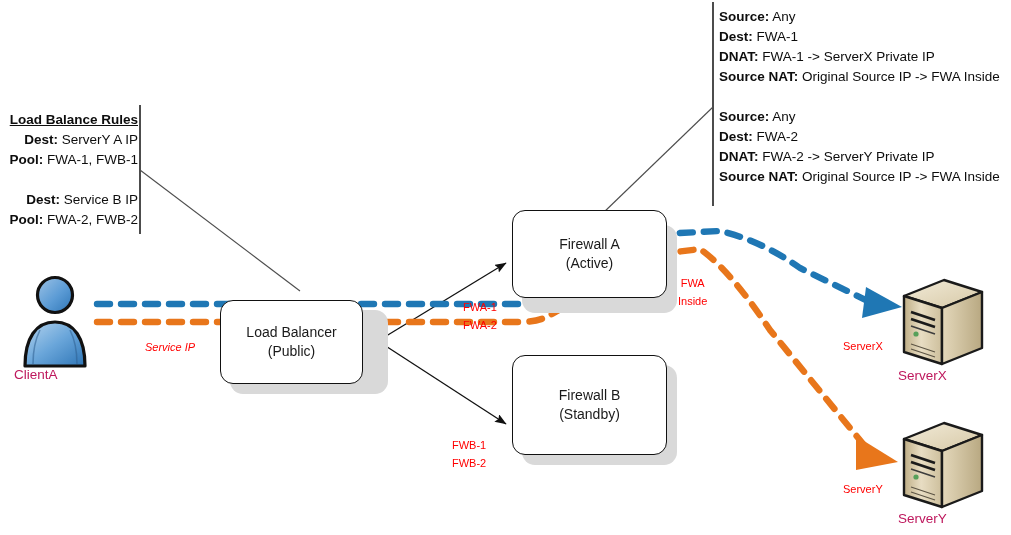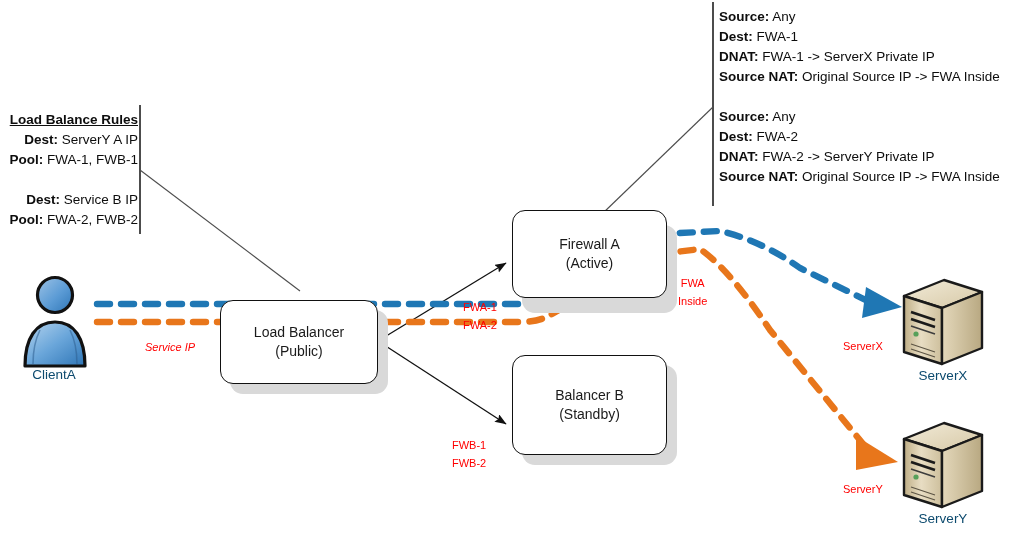--- a/index.html
+++ b/index.html
@@ -62,21 +62,21 @@
     line-height: 19px;
     z-index: 4;
   }
   .node-shadow {
     position: absolute;
     background: #d9d9d9;
     border-radius: 13px;
     z-index: 2;
   }
   .node-line { display: block; }
-  #lb-box   { left: 220px; top: 300px; width: 158px; height: 84px; }
+  #lb-box   { left: 220px; top: 300px; width: 143px; height: 84px; }
   #lb-shadow{ left: 230px; top: 310px; width: 158px; height: 84px; }
   #fwa-box   { left: 512px; top: 210px; width: 155px; height: 88px; }
   #fwa-shadow{ left: 522px; top: 225px; width: 155px; height: 88px; }
   #fwb-box   { left: 512px; top: 355px; width: 155px; height: 100px; }
   #fwb-shadow{ left: 522px; top: 365px; width: 155px; height: 100px; }
   .red-label {
     position: absolute;
     color: #ff0000;
     font-size: 11px;
     line-height: 18px;
@@ -87,22 +87,22 @@
   }
   #lbl-service-ip { left: 145px; top: 328px; font-style: italic; }
   #lbl-fwa-pair   { left: 463px; top: 288px; }
   #lbl-fwb-pair   { left: 452px; top: 426px; }
   #lbl-fwa-inside { left: 678px; top: 264px; text-align: center; }
   #lbl-serverx    { left: 843px; top: 327px; }
   #lbl-servery    { left: 843px; top: 470px; }
   .node-caption {
     position: absolute;
     font-size: 13.5px;
-    color: #0c4a6e;
-    text-align: center;
+    color: #be185d;
+    text-align: left;
     z-index: 6;
     white-space: nowrap;
   }
   #cap-clienta { left: 14px; top: 367px; width: 80px; }
   #cap-serverx { left: 898px; top: 368px; width: 90px; }
   #cap-servery { left: 898px; top: 511px; width: 90px; }
 </style>
 </head>
 <body>
 
@@ -219,21 +219,21 @@
     <span class="node-line">Load Balancer</span>
     <span class="node-line">(Public)</span>
   </div>
 
   <div class="node-box" id="fwa-box">
     <span class="node-line">Firewall A</span>
     <span class="node-line">(Active)</span>
   </div>
 
   <div class="node-box" id="fwb-box">
-    <span class="node-line">Balancer B</span>
+    <span class="node-line">Firewall B</span>
     <span class="node-line">(Standby)</span>
   </div>
 
   <div class="red-label" id="lbl-service-ip">Service IP</div>
 
   <div class="red-label" id="lbl-fwa-pair">
     <div>FWA-1</div>
     <div>FWA-2</div>
   </div>
 

